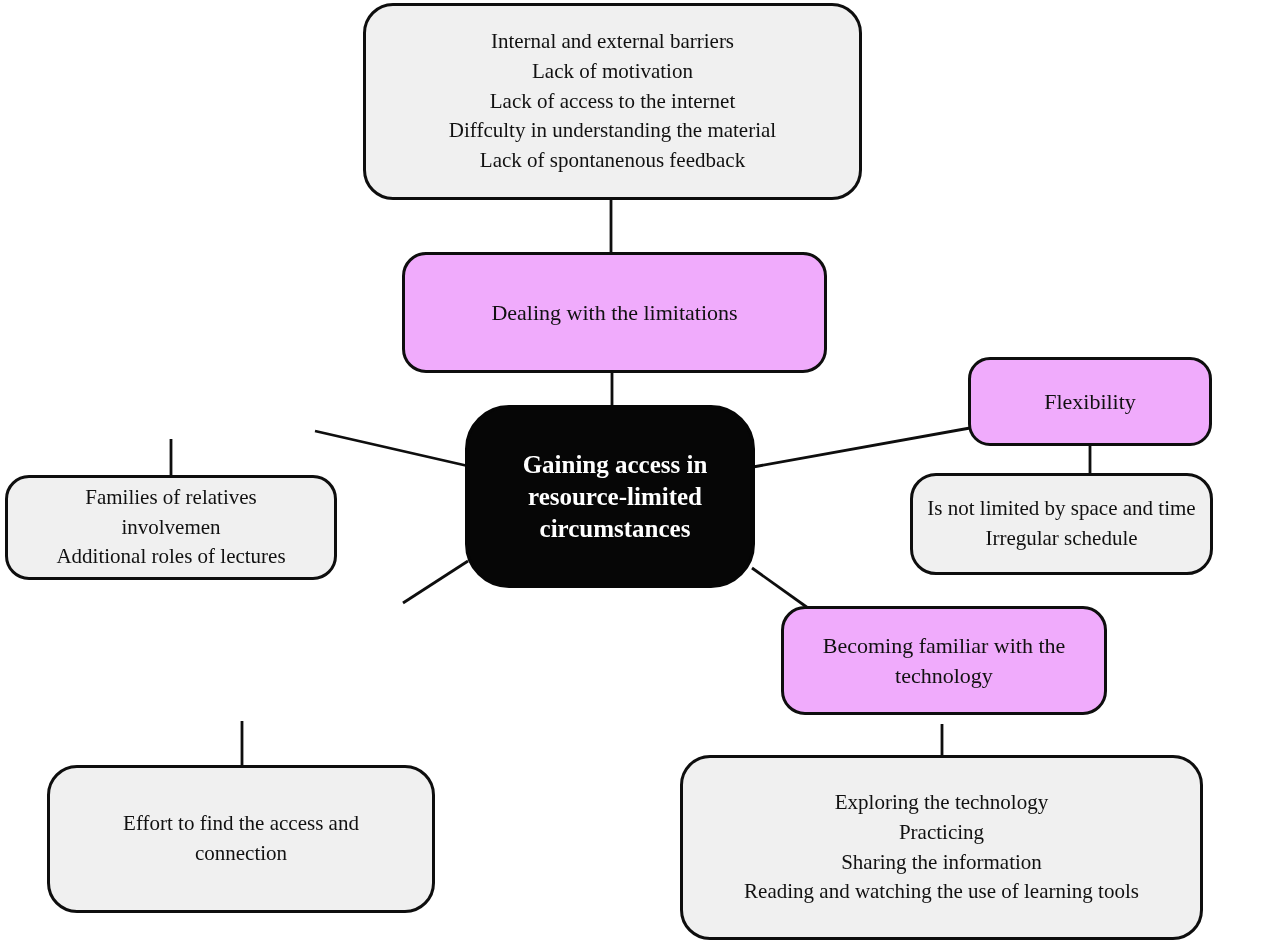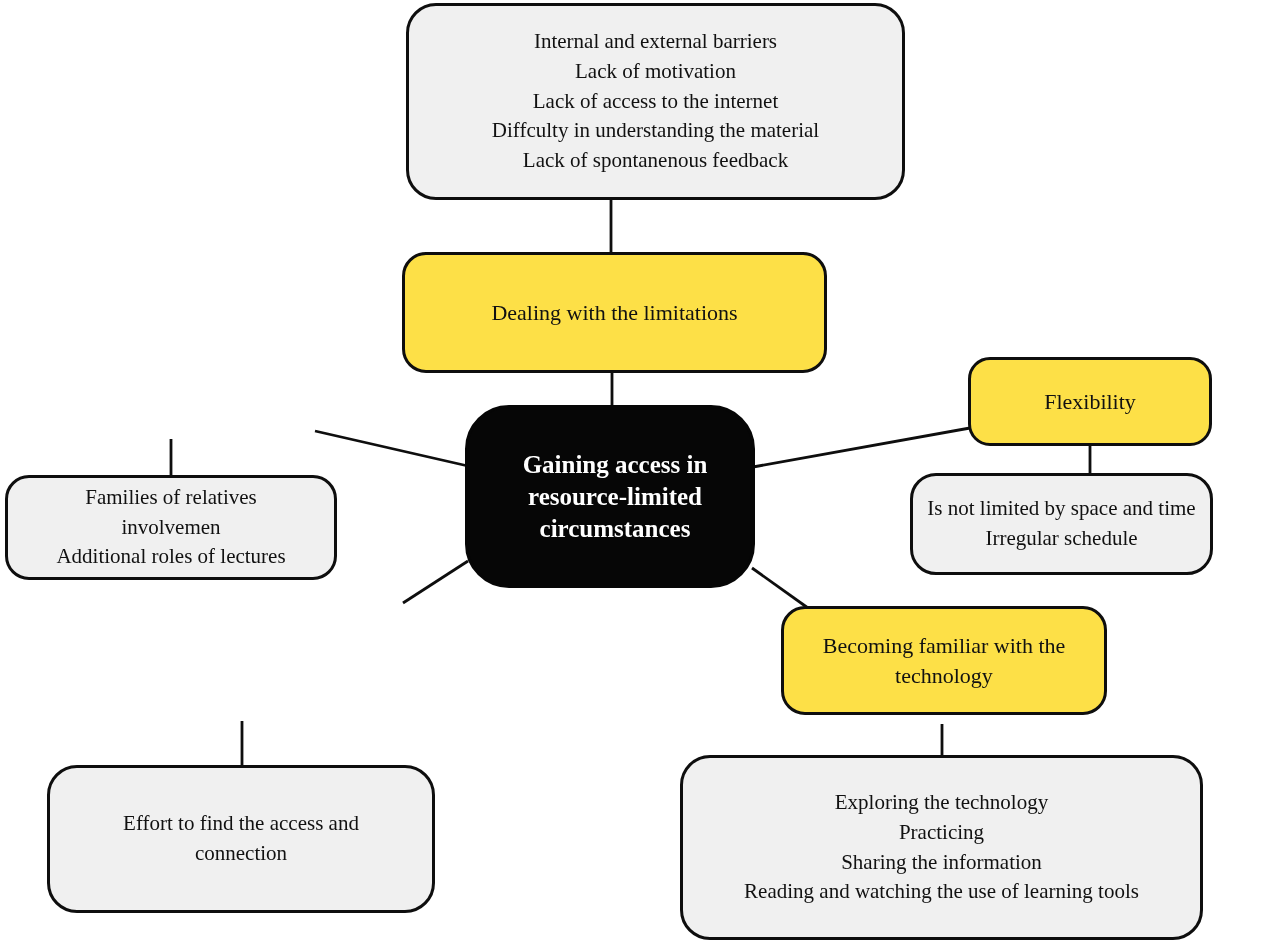--- a/index.html
+++ b/index.html
@@ -36,38 +36,38 @@
     color: #111111;
     padding: 6px 14px;
   }
   .node--light {
     background: #f0f0f0;
     font-size: 21px;
     line-height: 1.42;
     border-radius: 30px;
   }
   .node--gray {
-    background: #fde047;
+    background: #f0abfc;
     font-size: 22px;
     line-height: 1.35;
     border-radius: 24px;
   }
   .node--dark {
     background: #060606;
     color: #ffffff;
     font-size: 25px;
     font-weight: bold;
     line-height: 1.28;
     border-radius: 44px;
     border-color: #060606;
     padding-left: 24px;
   }
 
   
-  #box-top-detail     { left: 363px; top: 3px;   width: 499px; height: 197px; margin-left: 43px; }
+  #box-top-detail     { left: 363px; top: 3px;   width: 499px; height: 197px; }
   #box-dealing        { left: 402px; top: 252px; width: 425px; height: 121px; }
   #box-central        { left: 465px; top: 405px; width: 290px; height: 183px; }
   #box-supported      { left: 31px;  top: 354px; width: 286px; height: 86px;  border-radius: 22px; }
   #box-supported-det  { left: 5px;   top: 475px; width: 332px; height: 105px; border-radius: 24px; }
   #box-flexibility    { left: 968px; top: 357px; width: 244px; height: 89px;  border-radius: 22px; }
   #box-flexibility-det{ left: 910px; top: 473px; width: 303px; height: 102px; border-radius: 26px; }
   #box-struggling     { left: 72px;  top: 601px; width: 340px; height: 121px; }
   #box-struggling-det { left: 47px;  top: 765px; width: 388px; height: 148px; }
   #box-becoming       { left: 781px; top: 606px; width: 326px; height: 109px; }
   #box-becoming-det   { left: 680px; top: 755px; width: 523px; height: 185px; }

